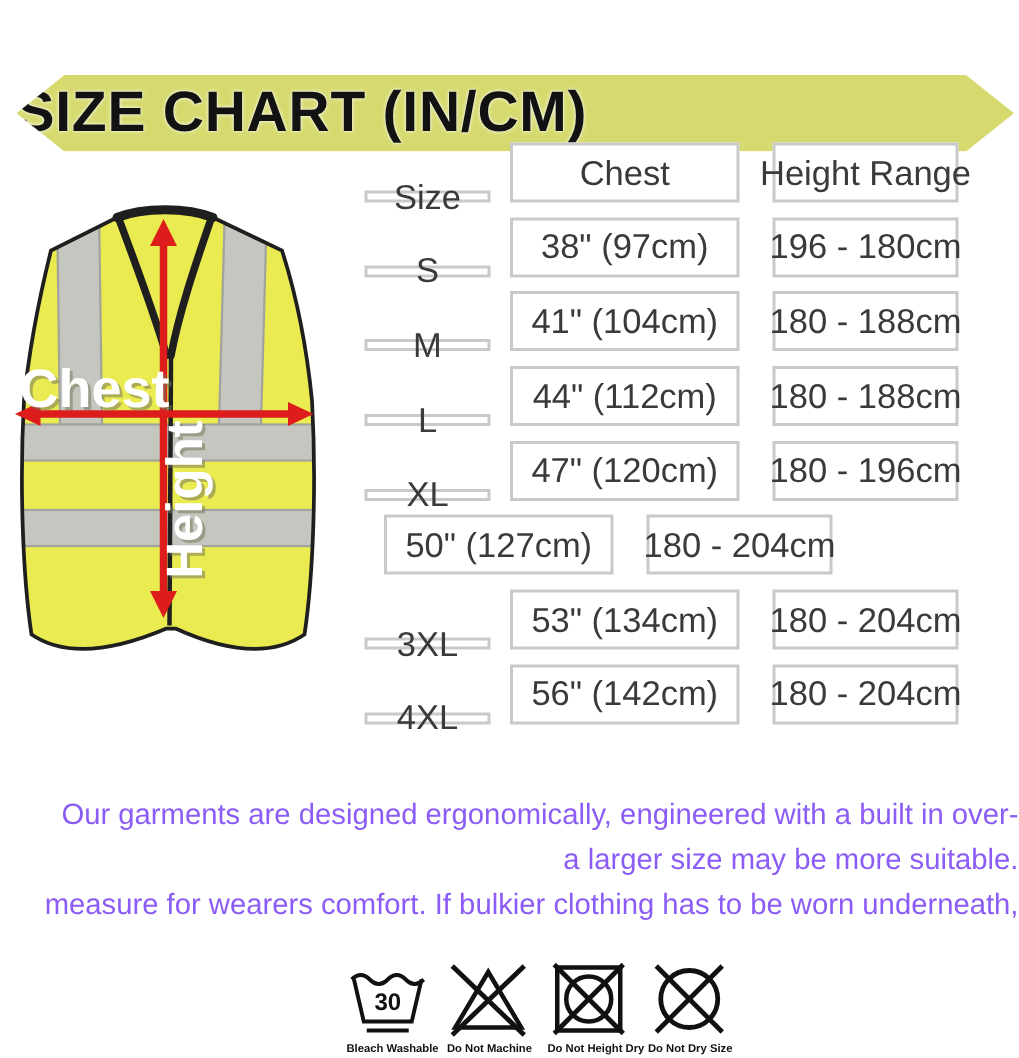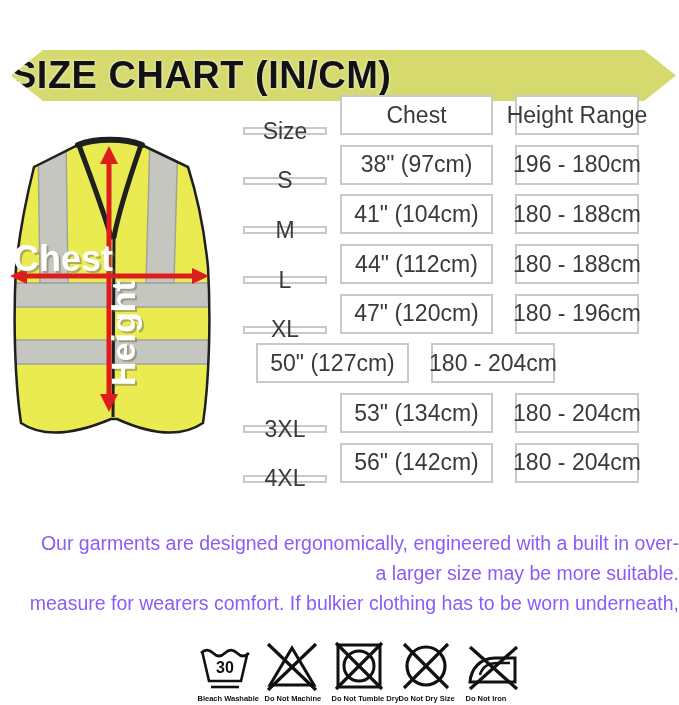--- a/index.html
+++ b/index.html
@@ -165,35 +165,26 @@
     <div class="care-label">Do Not Machine</div>
   </div>
 
   <div class="care-item">
     <svg width="54" height="52" viewBox="0 0 54 52">
       <rect x="6" y="5" width="42" height="42" fill="none" stroke="#111" stroke-width="3"></rect>
       <circle cx="27" cy="26" r="15" fill="none" stroke="#111" stroke-width="3"></circle>
       <line x1="4" y1="3" x2="50" y2="49" stroke="#111" stroke-width="3.2"></line>
       <line x1="50" y1="3" x2="4" y2="49" stroke="#111" stroke-width="3.2"></line>
     </svg>
-    <div class="care-label">Do Not Tumble Dry</div>
+    <div class="care-label">Do Not Height Dry</div>
   </div>
 
   <div class="care-item">
     <svg width="54" height="52" viewBox="0 0 54 52">
       <circle cx="27" cy="26" r="19" fill="none" stroke="#111" stroke-width="3.2"></circle>
       <line x1="5" y1="4" x2="49" y2="48" stroke="#111" stroke-width="3.2"></line>
       <line x1="49" y1="4" x2="5" y2="48" stroke="#111" stroke-width="3.2"></line>
     </svg>
     <div class="care-label">Do Not Dry Size</div>
   </div>
 
-  <div class="care-item">
-    <svg width="54" height="52" viewBox="0 0 54 52">
-      <path d="M4,42 C5,29 14,18 29,18 L49,18 L49,42 Z" fill="none" stroke="#111" stroke-width="3"></path>
-      <path d="M14,35 C16,27 23,23 32,23 L44,23" fill="none" stroke="#111" stroke-width="2.6"></path>
-      <line x1="4" y1="7" x2="51" y2="49" stroke="#111" stroke-width="3.2"></line>
-      <line x1="51" y1="7" x2="4" y2="49" stroke="#111" stroke-width="3.2"></line>
-    </svg>
-    <div class="care-label">Do Not Iron</div>
-  </div>
 
 </div>
 
 </body></html>

